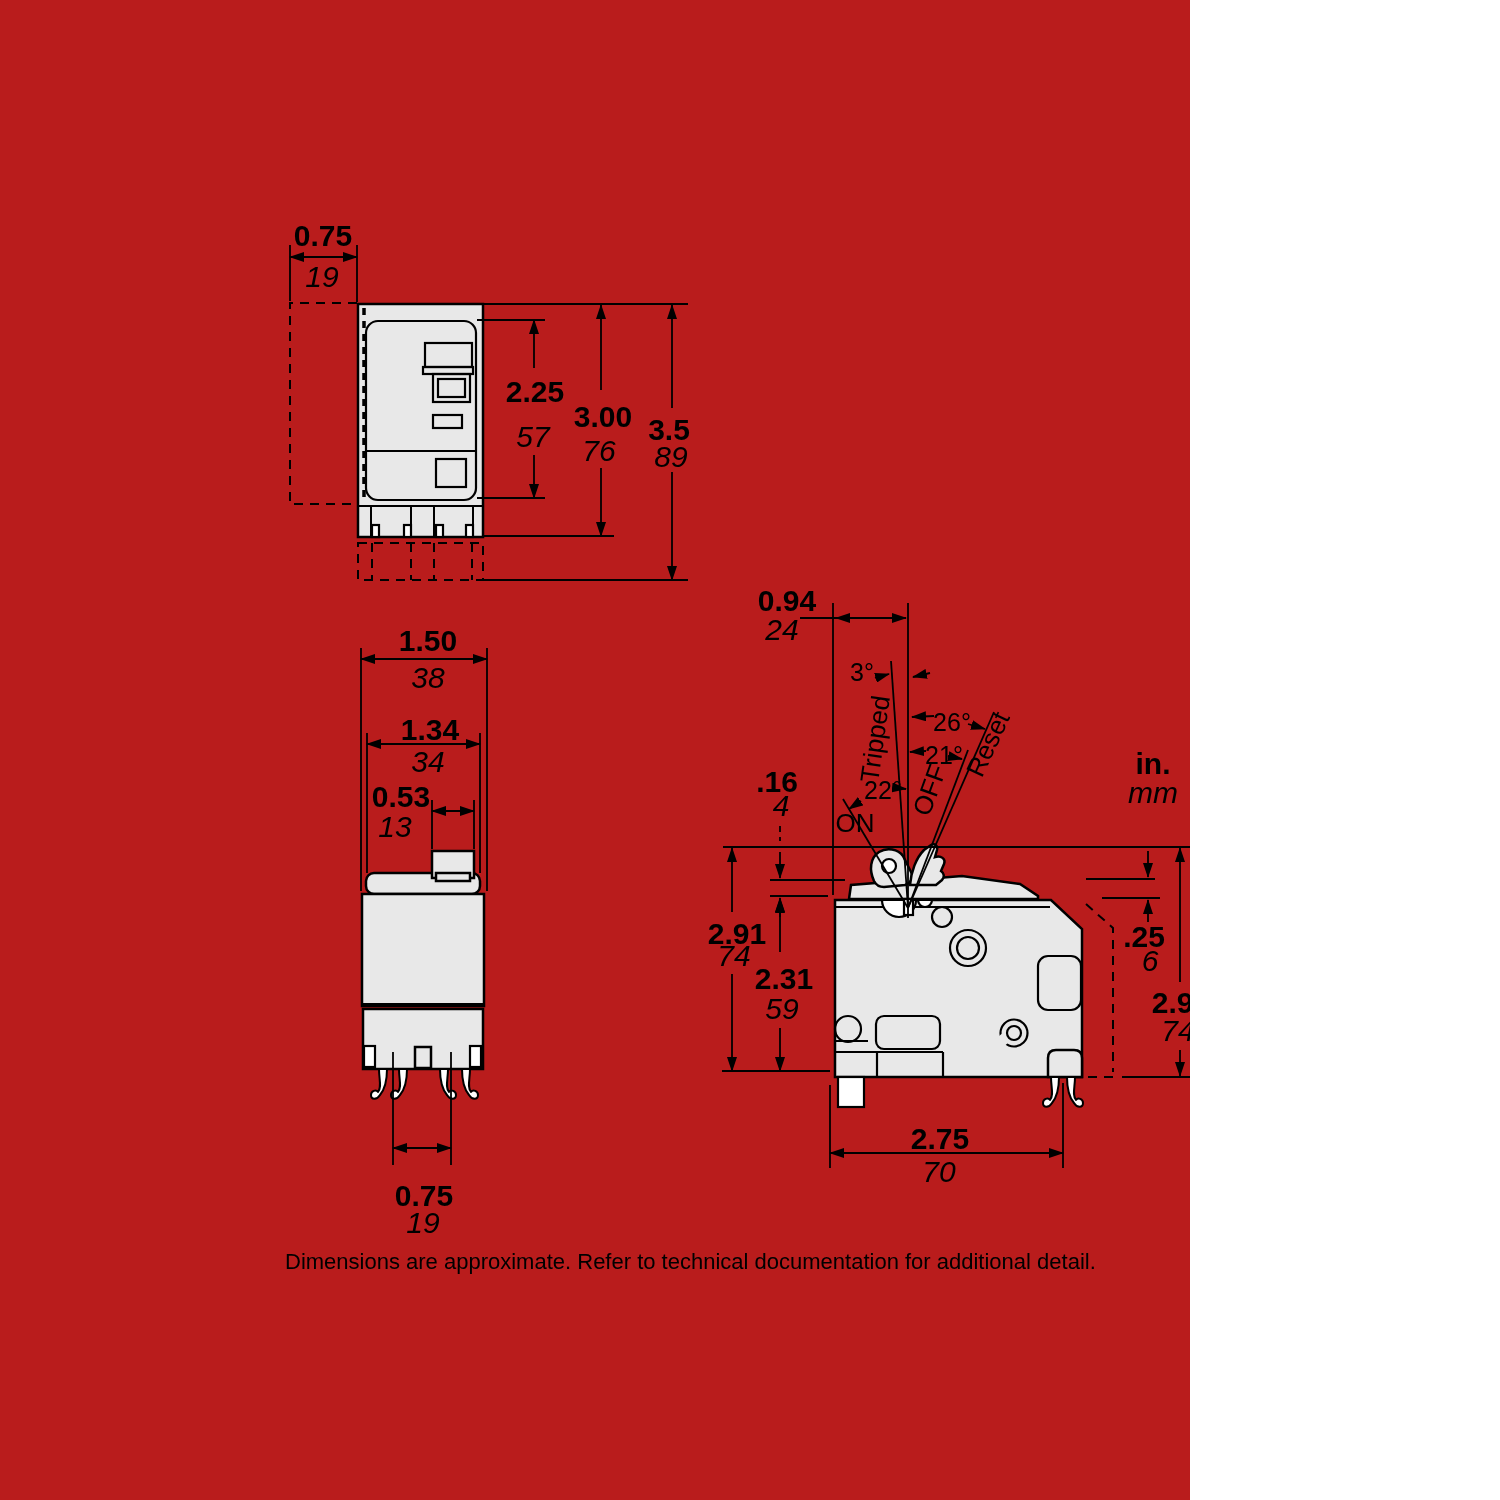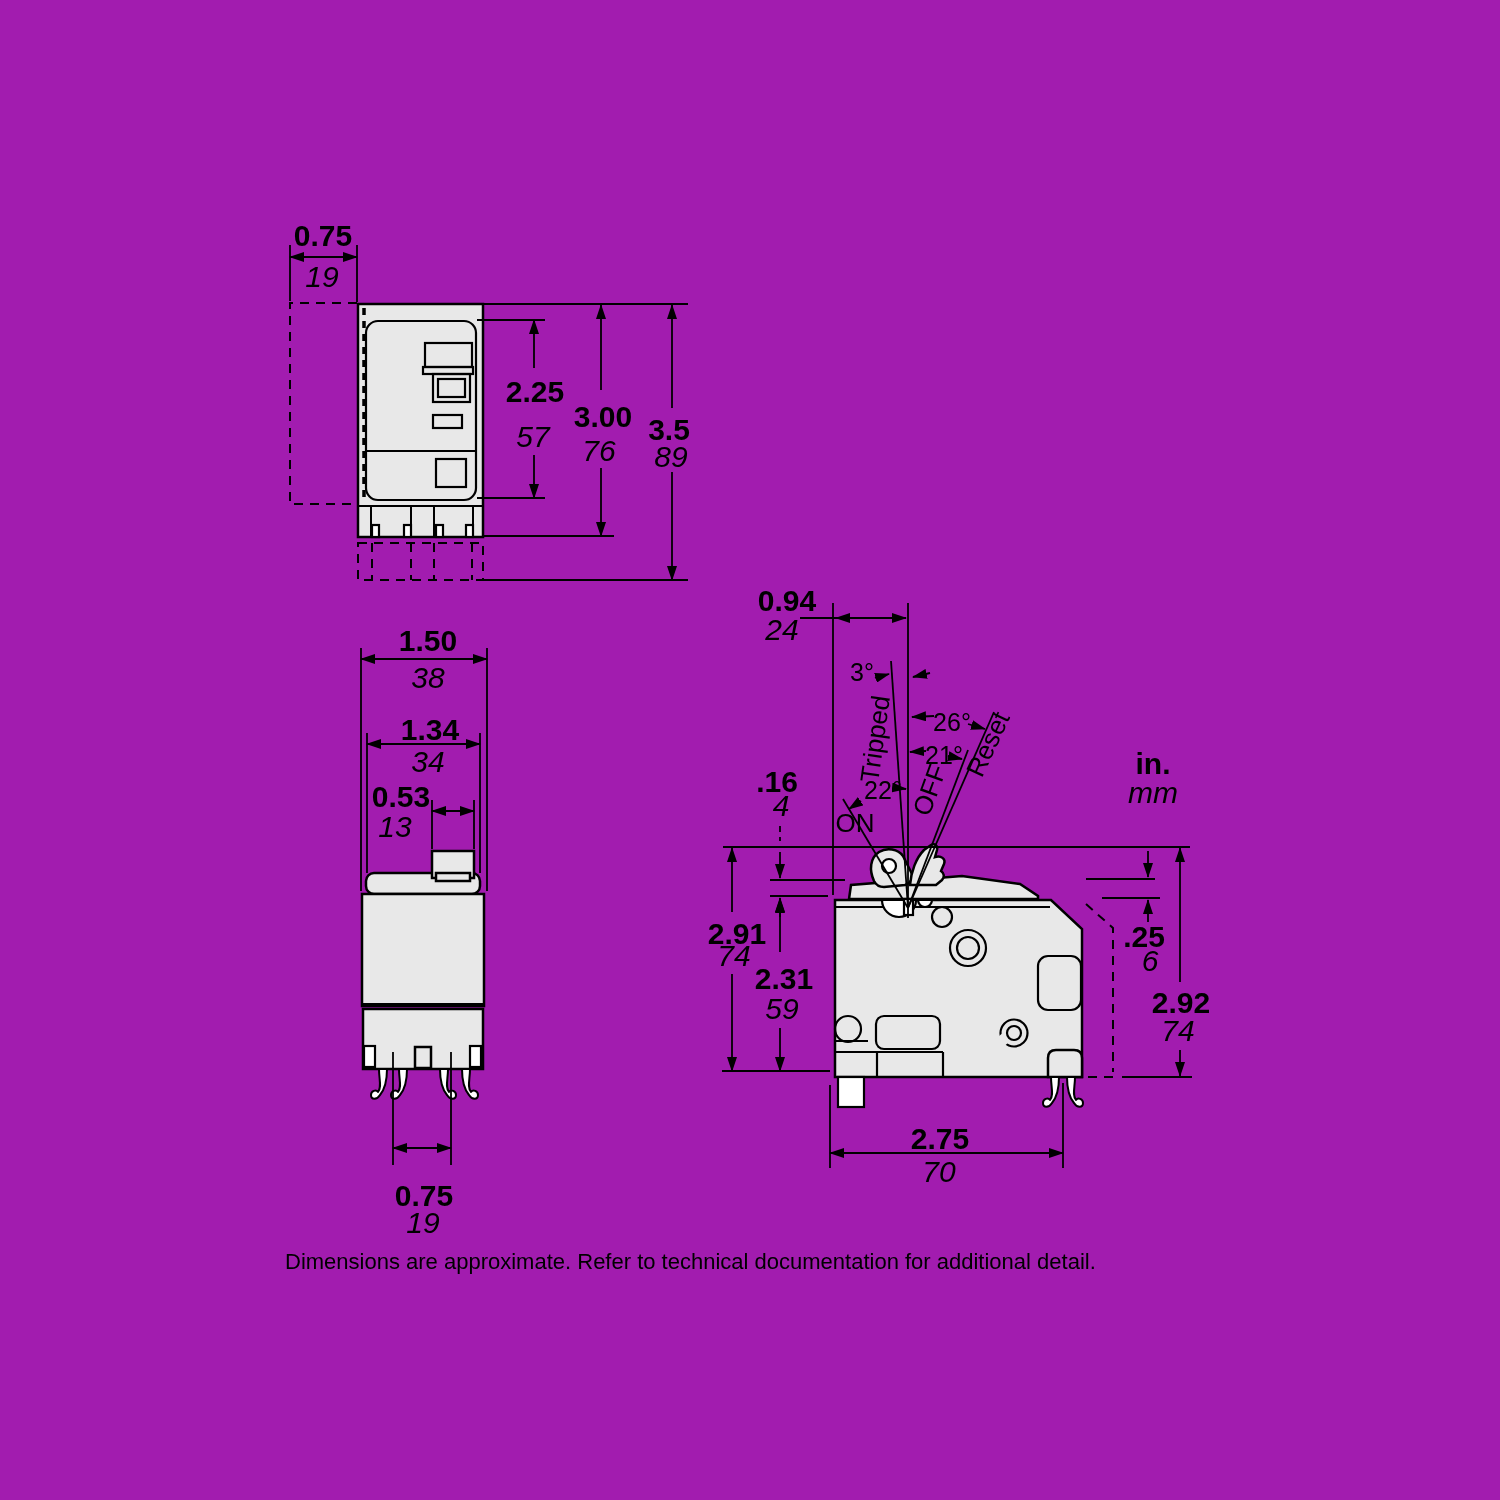--- a/index.html
+++ b/index.html
@@ -1,16 +1,16 @@
 <!DOCTYPE html>
 <html><head>
 <meta charset="utf-8">
 <style>
   html,body{margin:0;padding:0;background:#fff;}
-  .page{position:relative;width:1500px;height:1500px;background:#a21caf;overflow:hidden;}
+  .page{position:relative;width:1190px;height:1500px;background:#b91c1c;overflow:hidden;}
   svg{display:block;}
   svg text{font-family:"Liberation Sans",sans-serif;fill:#000;}
   .din{font-weight:bold;font-size:30px;text-anchor:middle;}
   .dmm{font-style:italic;font-size:30px;text-anchor:middle;}
   .ang{font-size:25px;text-anchor:middle;}
   .pos{font-size:26px;text-anchor:middle;}
   .unit-in{font-weight:bold;font-size:30px;text-anchor:middle;}
   .unit-mm{font-style:italic;font-size:30px;text-anchor:middle;}
   .cap{font-size:22px;text-anchor:start;}
   .ol{fill:#e8e8e8;stroke:#000;stroke-width:2.5;}

